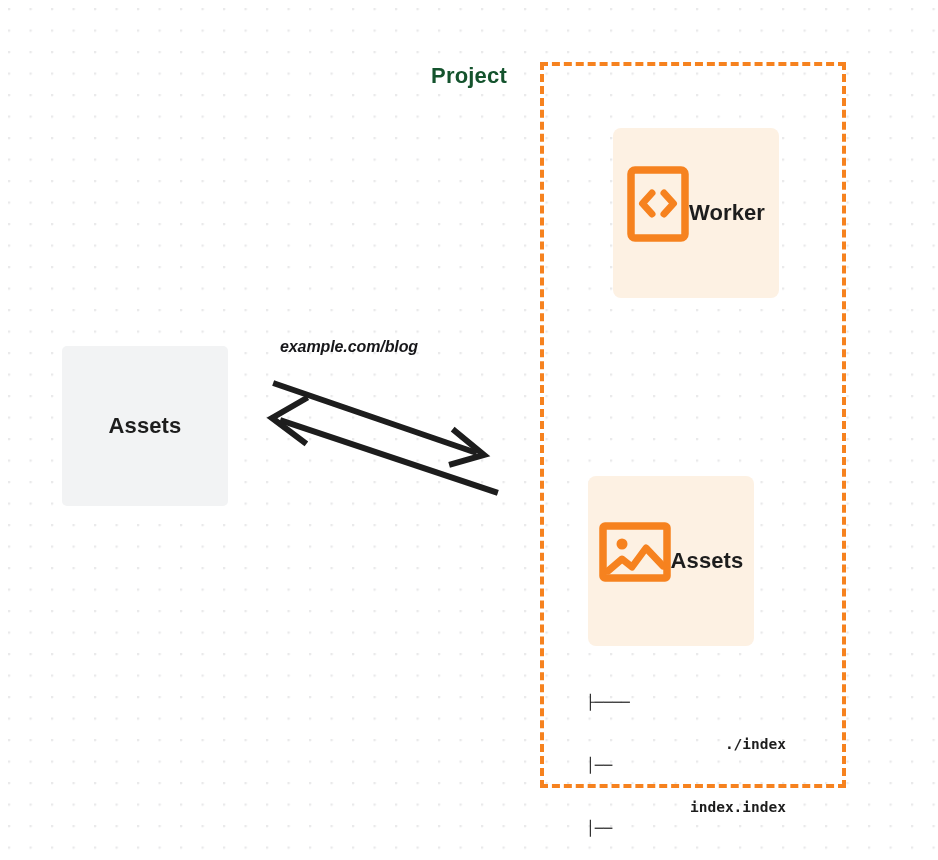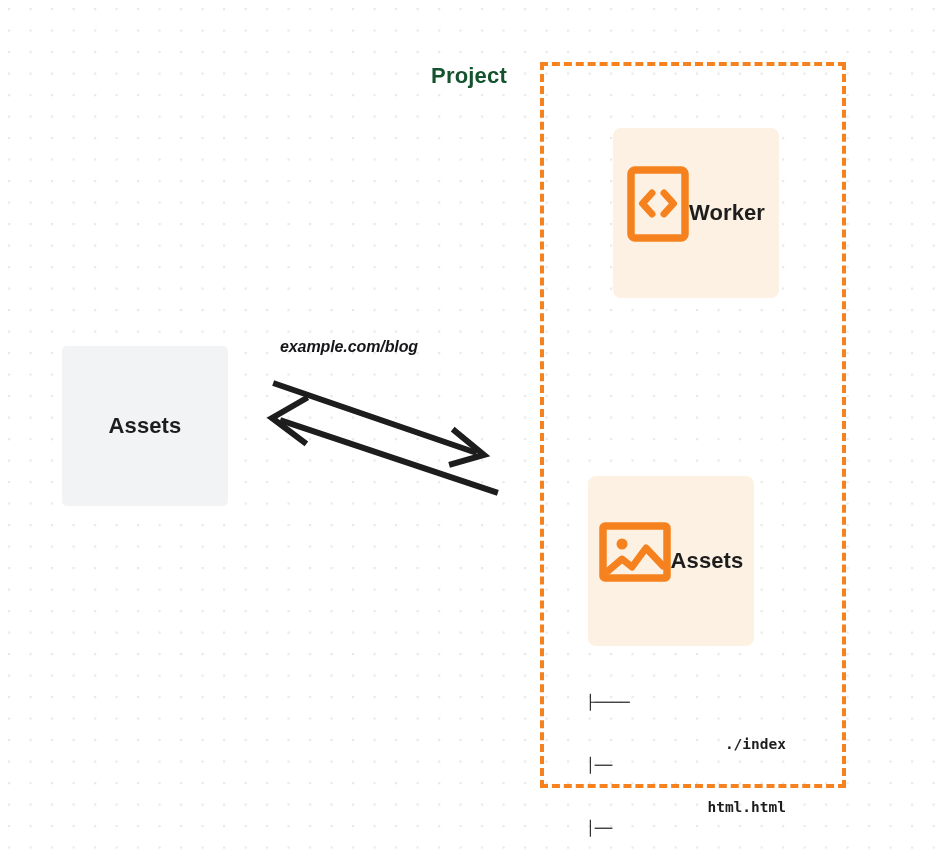--- a/index.html
+++ b/index.html
@@ -196,21 +196,21 @@
     <span class="card-label">Assets</span>
   </div>
 
   <div id="asset-tree">
     <div class="tree-row">
       <span class="tree-branch">├────</span>
       <span class="tree-name">./index</span>
     </div>
     <div class="tree-row">
       <span class="tree-branch">│──</span>
-      <span class="tree-name">html.html</span>
+      <span class="tree-name">index.index</span>
     </div>
     <div class="tree-row">
       <span class="tree-branch">│──</span>
       
     </div>
     
   </div>
 
 </div>
 

